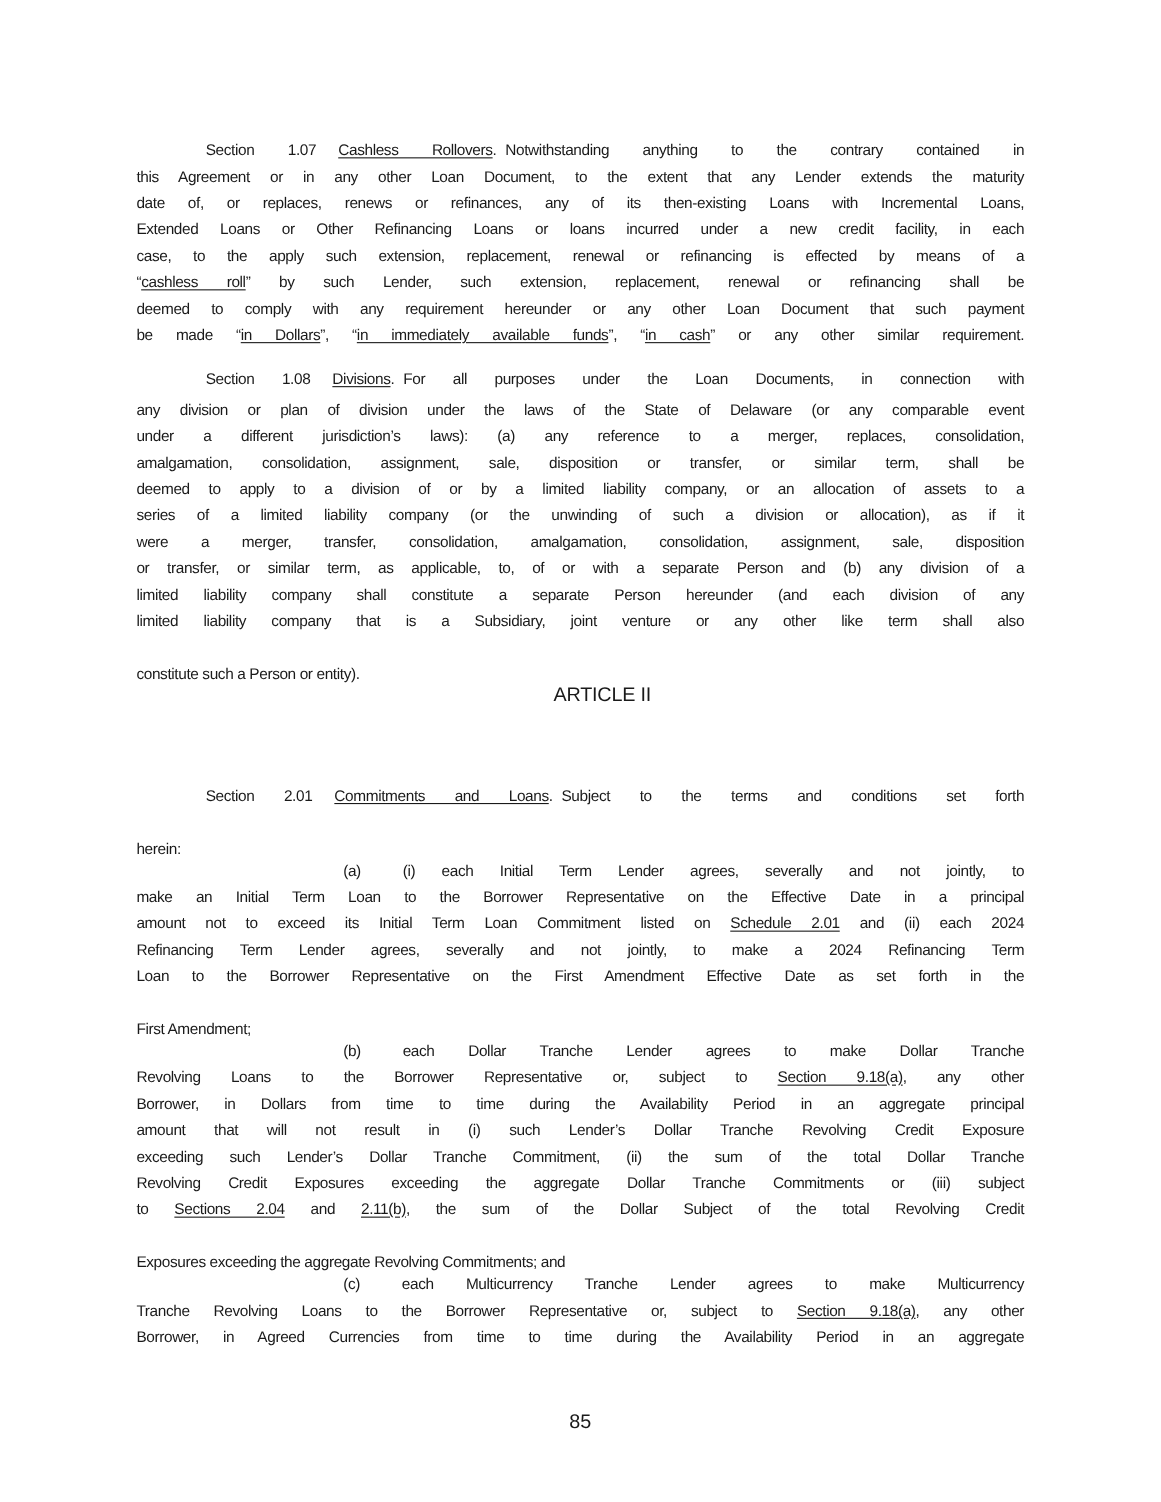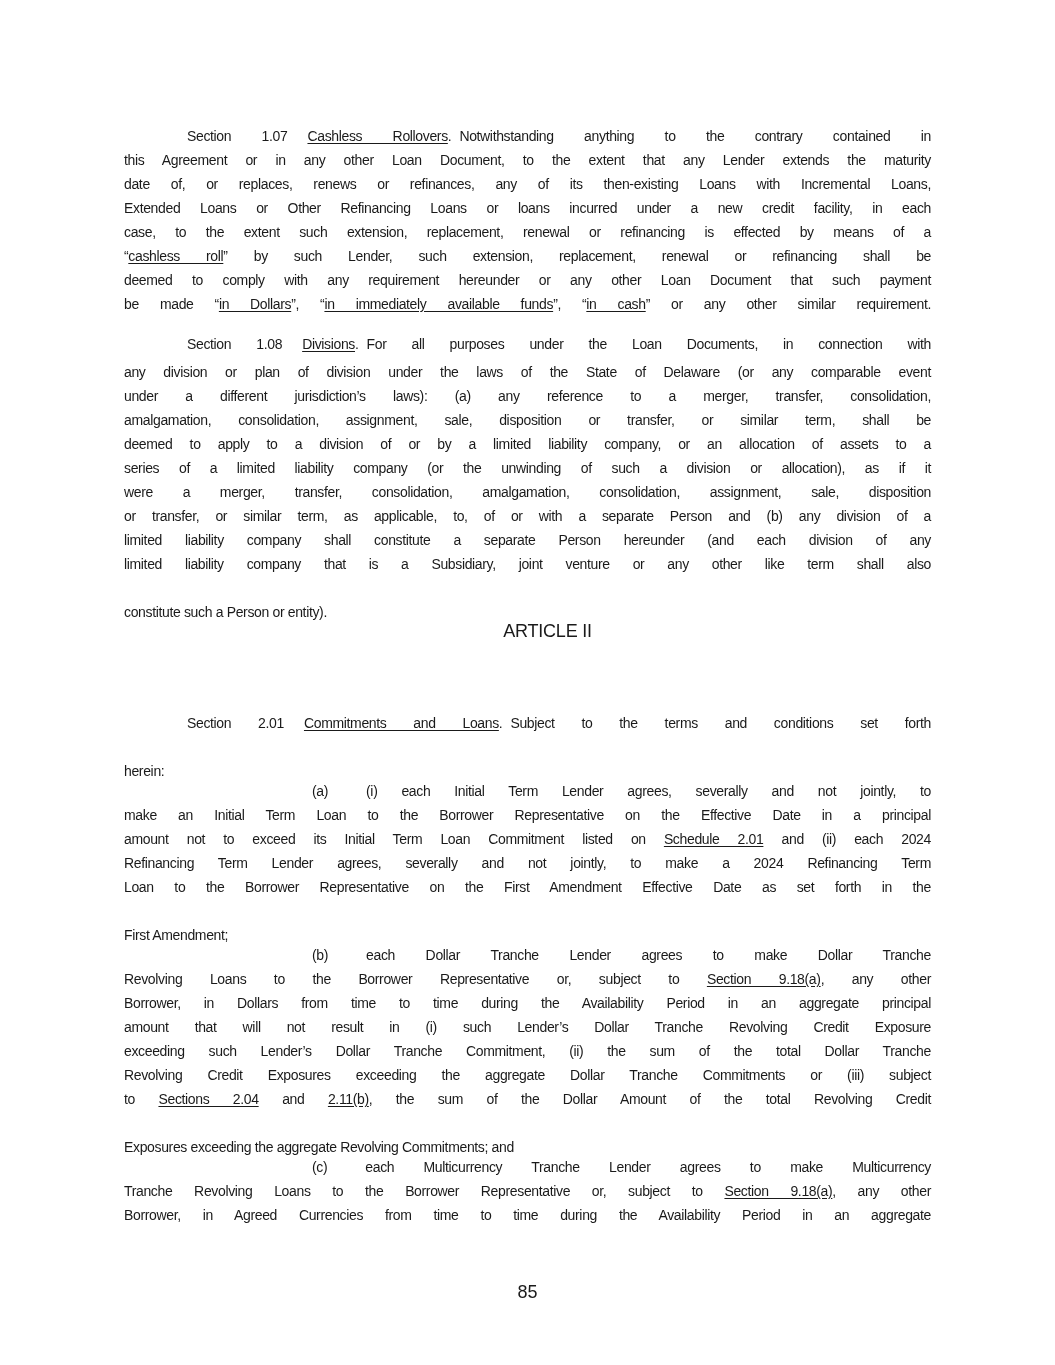--- a/index.html
+++ b/index.html
@@ -38,30 +38,30 @@
 </head>
 <body>
 
 <div class="page">
 
   <div>
     <div class="line indent1" style="top:124px"><span>Section 1.07</span><span class="gap" style="width:20px"></span><span class="u">Cashless Rollovers</span>.<span class="gap" style="width:8px"></span><span>Notwithstanding anything to the contrary contained in</span></div>
     <div class="line" style="top:148px">this Agreement or in any other Loan Document, to the extent that any Lender extends the maturity</div>
     <div class="line" style="top:172px">date of, or replaces, renews or refinances, any of its then-existing Loans with Incremental Loans,</div>
     <div class="line" style="top:196px">Extended Loans or Other Refinancing Loans or loans incurred under a new credit facility, in each</div>
-    <div class="line" style="top:220px">case, to the extent such extension, replacement, renewal or refinancing is effected by means of a</div>
+    <div class="line" style="top:220px">case, to the apply such extension, replacement, renewal or refinancing is effected by means of a</div>
     <div class="line" style="top:244px">“<span class="u">cashless roll</span>” <span>by such Lender, such extension, replacement, renewal or refinancing shall be</span></div>
     <div class="line" style="top:268px">deemed to comply with any requirement hereunder or any other Loan Document that such payment</div>
     <div class="line" style="top:292px"><span>be made</span> “<span class="u">in Dollars</span>”, “<span class="u">in immediately available funds</span>”, “<span class="u">in cash</span>” <span>or any other similar requirement.</span></div>
   </div>
 
   <div>
     <div class="line indent1" style="top:332px"><span>Section 1.08</span><span class="gap" style="width:20px"></span><span class="u">Divisions</span>.<span class="gap" style="width:8px"></span><span>For all purposes under the Loan Documents, in connection with</span></div>
     <div class="line" style="top:360px">any division or plan of division under the laws of the State of Delaware (or any comparable event</div>
-    <div class="line" style="top:384px">under a different jurisdiction’s laws): (a) any reference to a merger, transfer, consolidation,</div>
+    <div class="line" style="top:384px">under a different jurisdiction’s laws): (a) any reference to a merger, replaces, consolidation,</div>
     <div class="line" style="top:408px">amalgamation, consolidation, assignment, sale, disposition or transfer, or similar term, shall be</div>
     <div class="line" style="top:432px">deemed to apply to a division of or by a limited liability company, or an allocation of assets to a</div>
     <div class="line" style="top:456px">series of a limited liability company (or the unwinding of such a division or allocation), as if it</div>
     <div class="line" style="top:480px">were a merger, transfer, consolidation, amalgamation, consolidation, assignment, sale, disposition</div>
     <div class="line" style="top:504px">or transfer, or similar term, as applicable, to, of or with a separate Person and (b) any division of a</div>
     <div class="line" style="top:528px">limited liability company shall constitute a separate Person hereunder (and each division of any</div>
     <div class="line" style="top:552px">limited liability company that is a Subsidiary, joint venture or any other like term shall also</div>
     <div class="line last" style="top:576px">constitute such a Person or entity).</div>
   </div>
 
@@ -80,21 +80,21 @@
       <div class="line last" style="top:899px">First Amendment;</div>
     </div>
 
     <div>
       <div class="line indent2" style="top:943px"><span>(b)</span><span class="gap" style="width:38px"></span><span>each Dollar Tranche Lender agrees to make Dollar Tranche</span></div>
       <div class="line" style="top:967px"><span>Revolving Loans to the Borrower Representative or, subject to</span> <span class="u">Section 9.18(a)</span><span>, any other</span></div>
       <div class="line" style="top:991px">Borrower, in Dollars from time to time during the Availability Period in an aggregate principal</div>
       <div class="line" style="top:1015px">amount that will not result in (i) such Lender’s Dollar Tranche Revolving Credit Exposure</div>
       <div class="line" style="top:1039px">exceeding such Lender’s Dollar Tranche Commitment, (ii) the sum of the total Dollar Tranche</div>
       <div class="line" style="top:1063px">Revolving Credit Exposures exceeding the aggregate Dollar Tranche Commitments or (iii) subject</div>
-      <div class="line" style="top:1087px"><span>to</span> <span class="u">Sections 2.04</span> <span>and</span> <span class="u">2.11(b)</span><span>, the sum of the Dollar Amount of the total Revolving Credit</span></div>
+      <div class="line" style="top:1087px"><span>to</span> <span class="u">Sections 2.04</span> <span>and</span> <span class="u">2.11(b)</span><span>, the sum of the Dollar Subject of the total Revolving Credit</span></div>
       <div class="line last" style="top:1111px">Exposures exceeding the aggregate Revolving Commitments; and</div>
     </div>
 
     <div>
       <div class="line indent2" style="top:1155px"><span>(c)</span><span class="gap" style="width:38px"></span><span>each Multicurrency Tranche Lender agrees to make Multicurrency</span></div>
       <div class="line" style="top:1179px"><span>Tranche Revolving Loans to the Borrower Representative or, subject to</span> <span class="u">Section 9.18(a)</span><span>, any other</span></div>
       <div class="line" style="top:1203px">Borrower, in Agreed Currencies from time to time during the Availability Period in an aggregate</div>
     </div>
   </div>
 

